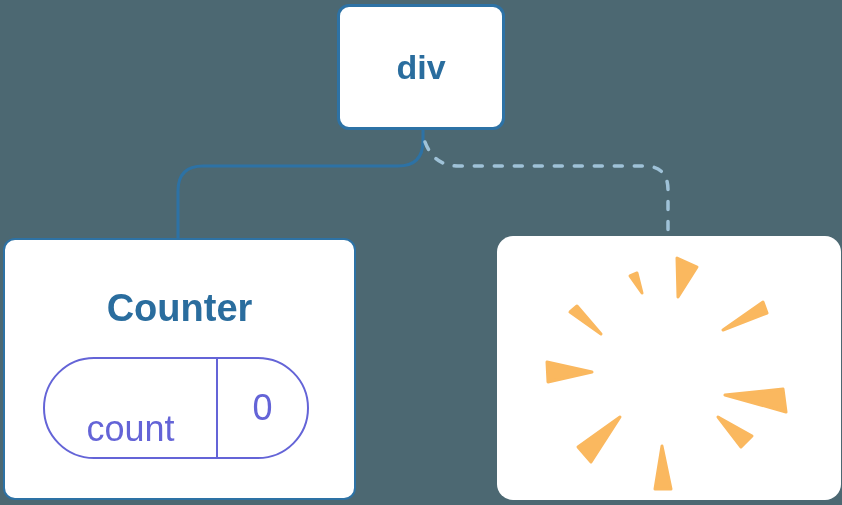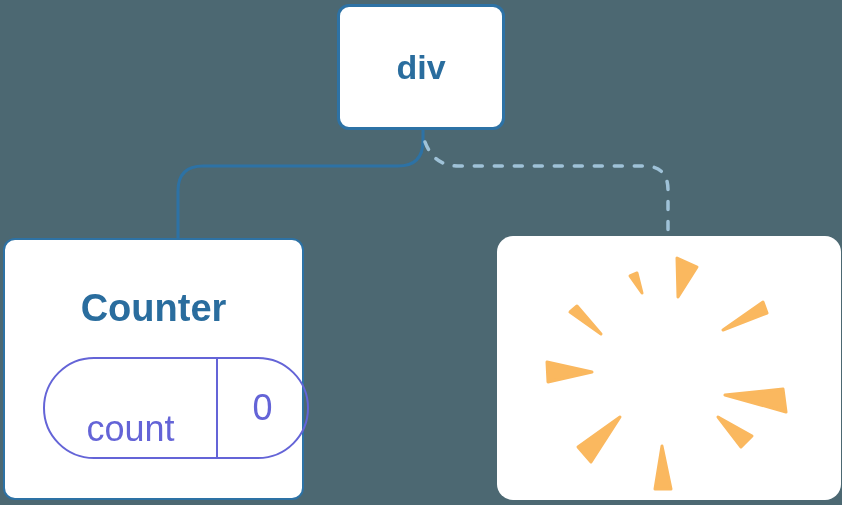--- a/index.html
+++ b/index.html
@@ -29,21 +29,21 @@
     border-radius: 12px;
     display: flex;
     align-items: center;
     justify-content: center;
     font-size: 34px;
     font-weight: 600;
     color: #2a6d9e;
   }
   .node-counter {
     left: 3px; top: 238px;
-    width: 301px; height: 262px;
+    width: 353px; height: 262px;
     border: 2.5px solid #2d72a5;
     border-radius: 12px;
   }
   .counter-title {
     position: absolute;
     top: 47px;
     width: 100%;
     text-align: center;
     font-size: 38px;
     font-weight: 600;

